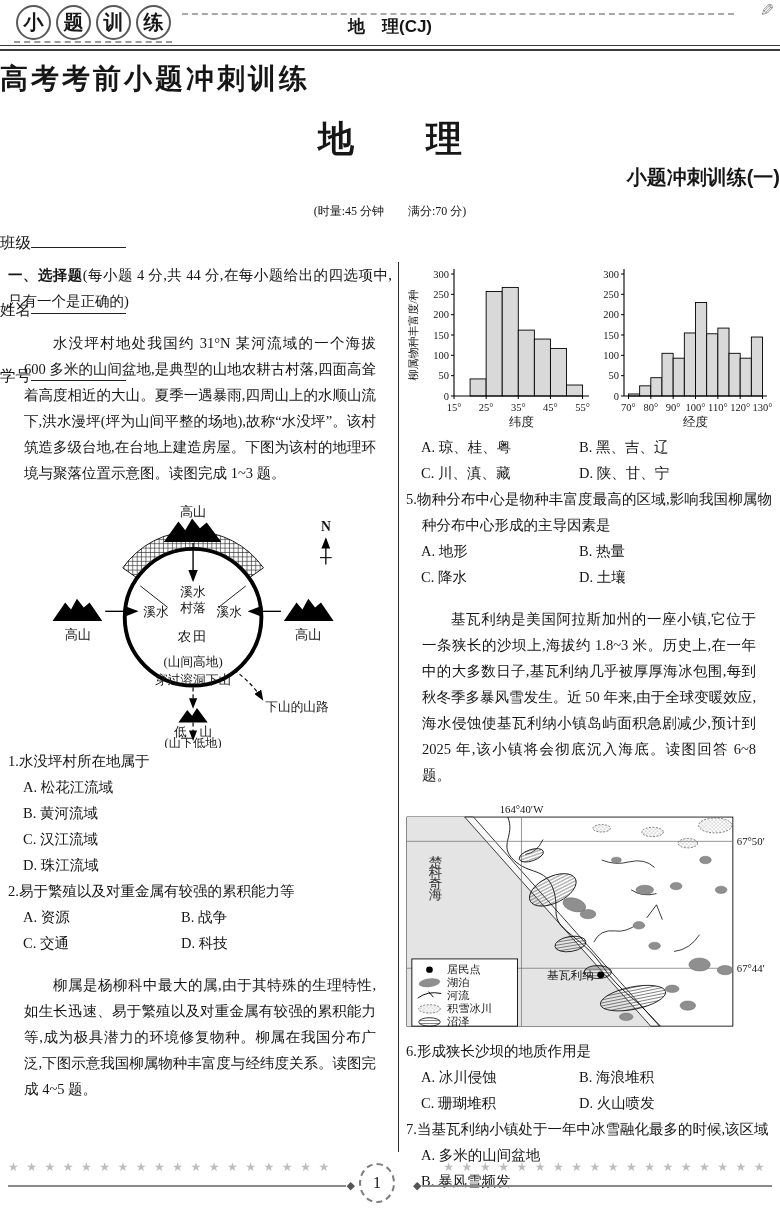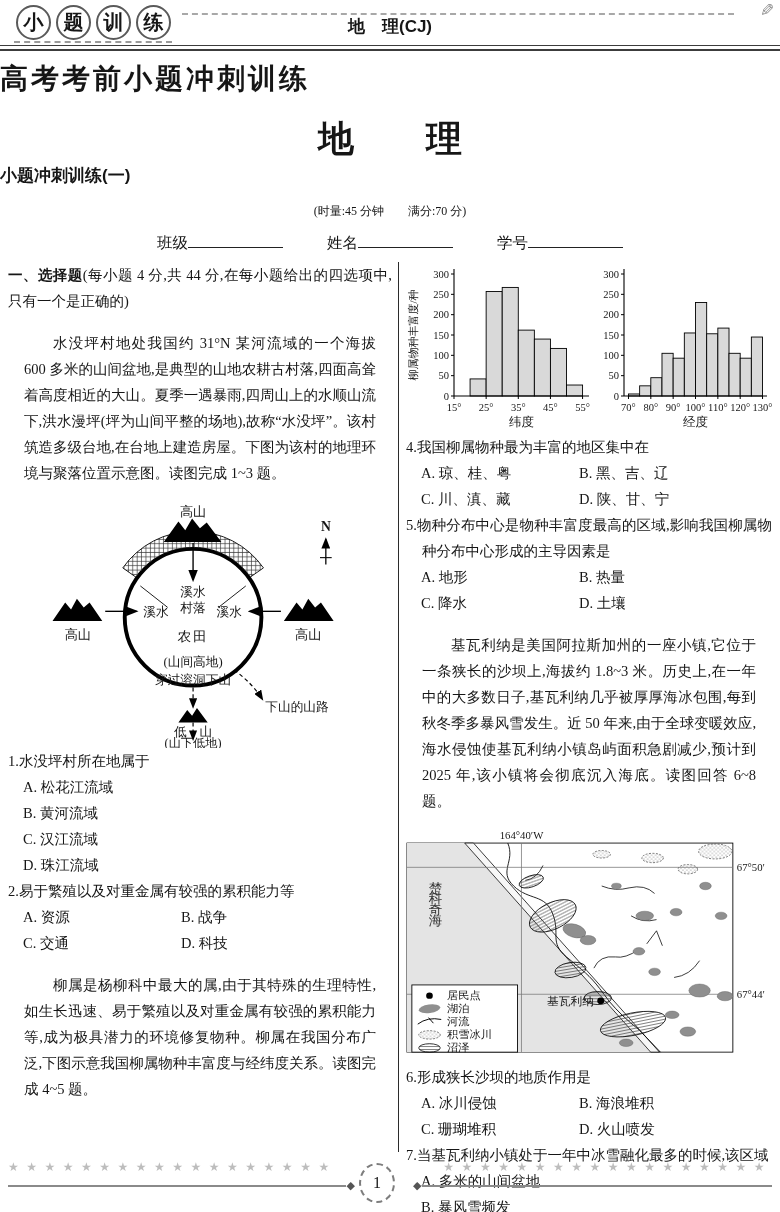--- a/index.html
+++ b/index.html
@@ -17,24 +17,24 @@
   .pencil-icon{position:absolute;right:6px;top:0px;font-size:17px;color:#8b8b8b;transform:scaleX(-1);}
   .hdr-subject{position:absolute;left:0;top:15px;width:100%;text-align:center;
       font-weight:bold;font-size:17px;}
   .hdr-rule{position:absolute;left:0;top:45px;width:780px;height:3px;
       border-top:1.5px solid #3c3c3c;border-bottom:2.5px solid #3c3c3c;}
 
   
   .t-main{position:absolute;top:60px;width:100%;font-size:28px;
       font-weight:bold;letter-spacing:3px;}
   .t-subj{position:absolute;top:115px;width:100%;text-align:center;font-size:36px;font-weight:bold;}
-  .t-sub{position:absolute;top:164px;width:100%;text-align:left;font-size:17px;font-weight:bold;}
+  .t-sub{position:absolute;top:164px;width:100%;text-align:right;font-size:20px;font-weight:bold;}
   .t-meta{position:absolute;top:203px;width:100%;text-align:center;font-size:12px;}
   .t-fields{position:absolute;top:231px;width:100%;display:flex;justify-content:center;gap:44px;
-      font-size:15.5px;}
+      font-size:15.5px;flex-direction:column;}
   .blank{display:inline-block;width:95px;border-bottom:1.3px solid #222;height:1em;vertical-align:baseline;}
 
   
   .col-left{position:absolute;left:8px;top:262px;width:384px;font-size:14.5px;line-height:26px;text-align:justify;}
   .col-right{position:absolute;left:406px;top:262px;width:366px;font-size:14.5px;line-height:26px;text-align:justify;}
   .divider{position:absolute;left:398px;top:262px;width:1px;height:890px;background:#2b2b2b;}
   .sec-head-lbl{font-family:"Liberation Sans",sans-serif;font-weight:bold;}
   .para{text-indent:2em;margin:16px;}
   .q{margin:0;}
   .q-stem{padding-left:16px;text-indent:-16px;}
@@ -248,21 +248,20 @@
           <text x="123.84375" y="147" text-anchor="middle" font-size="10.5">110°</text>
           <line x1="146.1875" y1="132" x2="146.1875" y2="135" stroke="#000" stroke-width="1"></line>
           <text x="146.1875" y="147" text-anchor="middle" font-size="10.5">120°</text>
           <line x1="168.53125" y1="132" x2="168.53125" y2="135" stroke="#000" stroke-width="1"></line>
           <text x="168.53125" y="147" text-anchor="middle" font-size="10.5">130°</text>
           <text x="101.5" y="162" text-anchor="middle" font-size="12.5">经度</text>
         </svg>
     </div>
 
     <div class="q">
-      <div class="q-stem"><span>4.</span><span>我国柳属物种最为丰富的地区集中在</span></div>
       <div class="opts-grid">
         <div class="opt">A. 琼、桂、粤</div>
         <div class="opt">B. 黑、吉、辽</div>
         <div class="opt">C. 川、滇、藏</div>
         <div class="opt">D. 陕、甘、宁</div>
       </div>
     </div>
 
     <div class="q">
       <div class="q-stem"><span>5.</span><span>物种分布中心是物种丰富度最高的区域,影响我国柳属物种分布中心形成的主导因素是</span></div>

